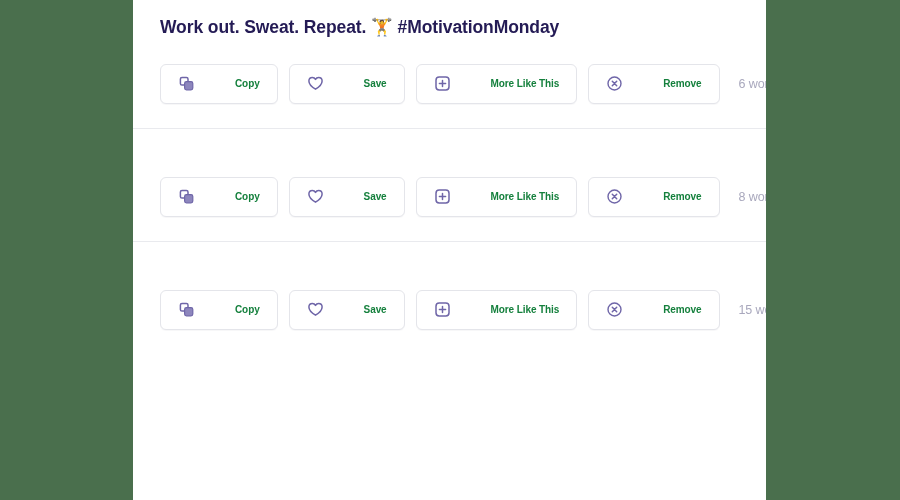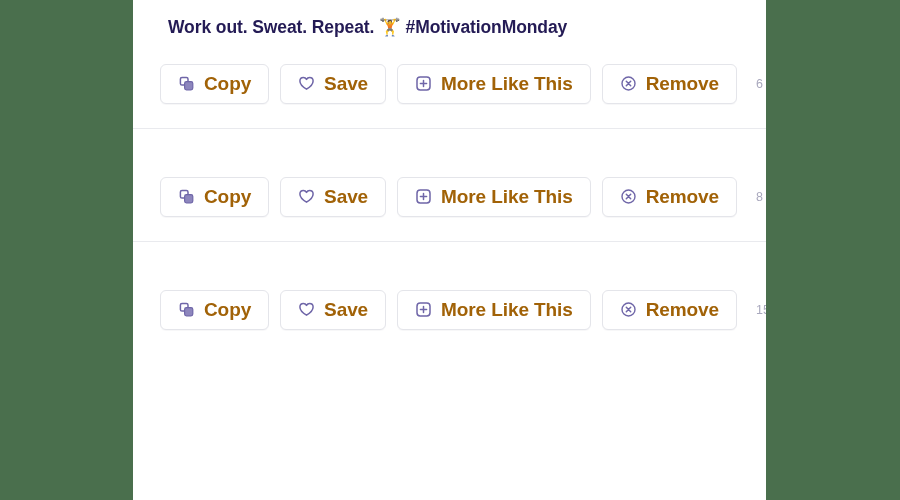--- a/index.html
+++ b/index.html
@@ -47,21 +47,21 @@
   .result-card:last-child {
     border-bottom: none;
   }
 
   .result-text {
     font-size: 17.5px;
     font-weight: 600;
     line-height: 1.58;
     color: #241b55;
     letter-spacing: -0.1px;
-    margin: 0 0 0 8px;
+    margin: 0 0 0 0;
     max-width: 580px;
   }
 
   .emoji {
     font-family: "DejaVu Sans", sans-serif;
     font-weight: 400;
   }
 
   .actions {
     display: flex;
@@ -77,25 +77,26 @@
     padding: 0 17px;
     background: #ffffff;
     border: 1px solid #e4e5ea;
     border-radius: 6px;
     box-shadow: 0 1px 1px rgba(30, 25, 70, 0.035);
     cursor: pointer;
     margin-right: 11px;
     box-sizing: border-box;
   }
   .action-btn .btn-label {
-    font-size: 19px;
+    font-size: 10px;
     font-weight: 700;
-    color: #a16207;
+    color: #15803d;
     letter-spacing: -0.1px;
     white-space: nowrap;
+    margin-left: 31px;
   }
 
   .icon {
     display: inline-flex;
     align-items: center;
     justify-content: center;
     width: 17px;
     height: 17px;
     flex: 0 0 auto;
   }

